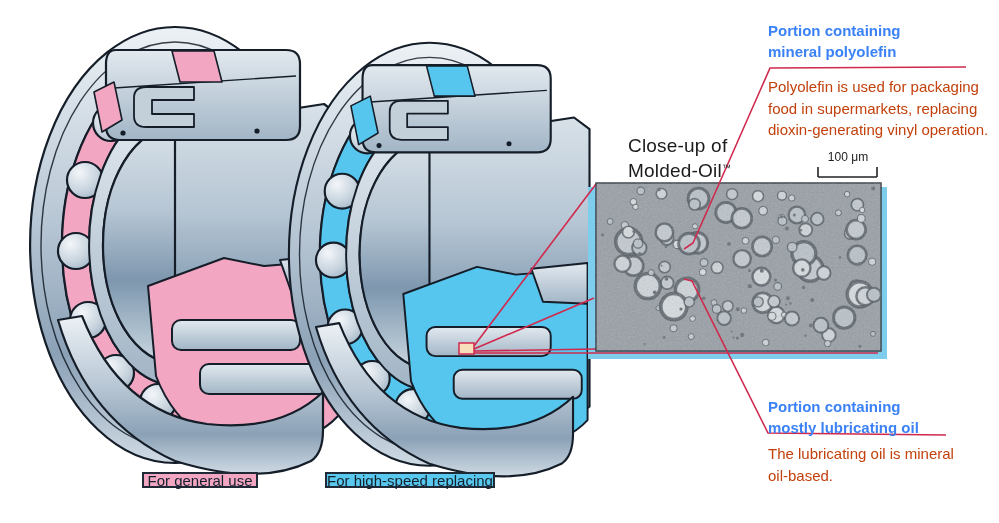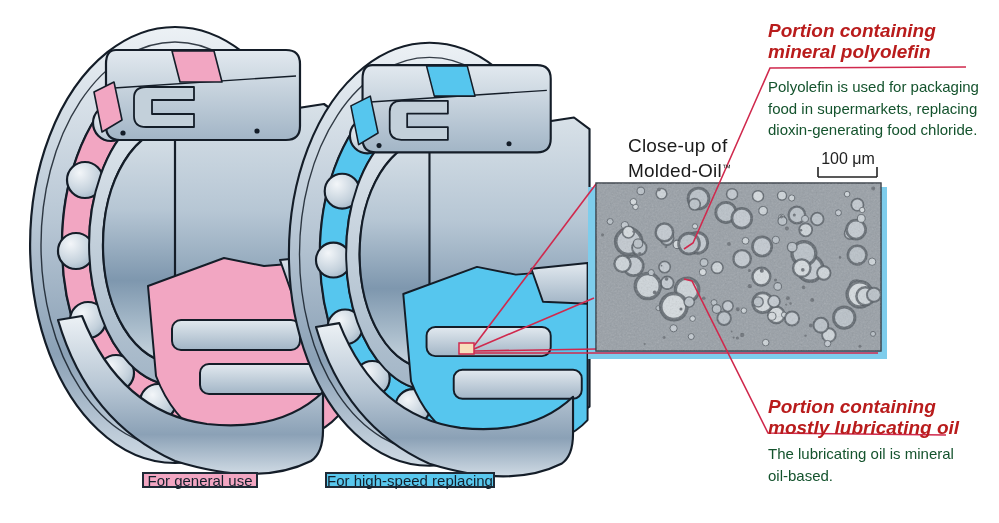--- a/index.html
+++ b/index.html
@@ -4,24 +4,24 @@
 <style>
   html,body{margin:0;padding:0;background:#ffffff;}
   .stage{
     position:relative;width:999px;height:523px;background:#ffffff;overflow:hidden;
     font-family:"Liberation Sans","DejaVu Sans",sans-serif;
   }
   .art{position:absolute;left:0;top:0;}
   .txt{position:absolute;color:#1b1b1b;}
   .closeup{left:628px;top:134px;font-size:19px;line-height:23px;letter-spacing:.2px;}
   .closeup sup{font-size:9px;vertical-align:6px;letter-spacing:0;}
-  .scalebar-label{left:800px;top:150px;width:96px;text-align:center;font-size:16px;color:#222;}
+  .scalebar-label{left:800px;top:150px;width:96px;text-align:center;font-size:12px;color:#222;}
   .ann{left:768px;width:225px;}
-  .ann .h{font-weight:bold;font-size:19px;line-height:21px;color:#b91c1c;white-space:nowrap;font-style:italic;}
-  .ann .b{font-size:15px;line-height:21.5px;color:#14532d;white-space:nowrap;}
+  .ann .h{font-weight:bold;font-size:15px;line-height:21px;color:#3b82f6;white-space:nowrap;}
+  .ann .b{font-size:15px;line-height:21.5px;color:#c2410c;white-space:nowrap;}
   .ann-top{top:20px;}
   .ann-top .body{margin-top:14px;}
   .ann-bottom{top:396px;}
   .ann-bottom .body{margin-top:5px;}
   .legend{
     position:absolute;top:472px;height:16px;box-sizing:border-box;
     border:2px solid #1f2a36;display:flex;align-items:center;justify-content:center;
     font-size:15px;color:#13202c;
   }
   .legend-pink{left:142px;width:116px;background:#f2a6c2;}
@@ -278,21 +278,21 @@
   </div>
 
   <div class="txt scalebar-label">100 μm</div>
 
   <div class="txt ann ann-top">
     <div class="h">Portion containing</div>
     <div class="h">mineral polyolefin</div>
     <div class="body">
       <div class="b">Polyolefin is used for packaging</div>
       <div class="b">food in supermarkets, replacing</div>
-      <div class="b">dioxin-generating food chloride.</div>
+      <div class="b">dioxin-generating vinyl operation.</div>
     </div>
   </div>
 
   <div class="txt ann ann-bottom">
     <div class="h">Portion containing</div>
     <div class="h">mostly lubricating oil</div>
     <div class="body">
       <div class="b">The lubricating oil is mineral</div>
       <div class="b">oil-based.</div>
     </div>

